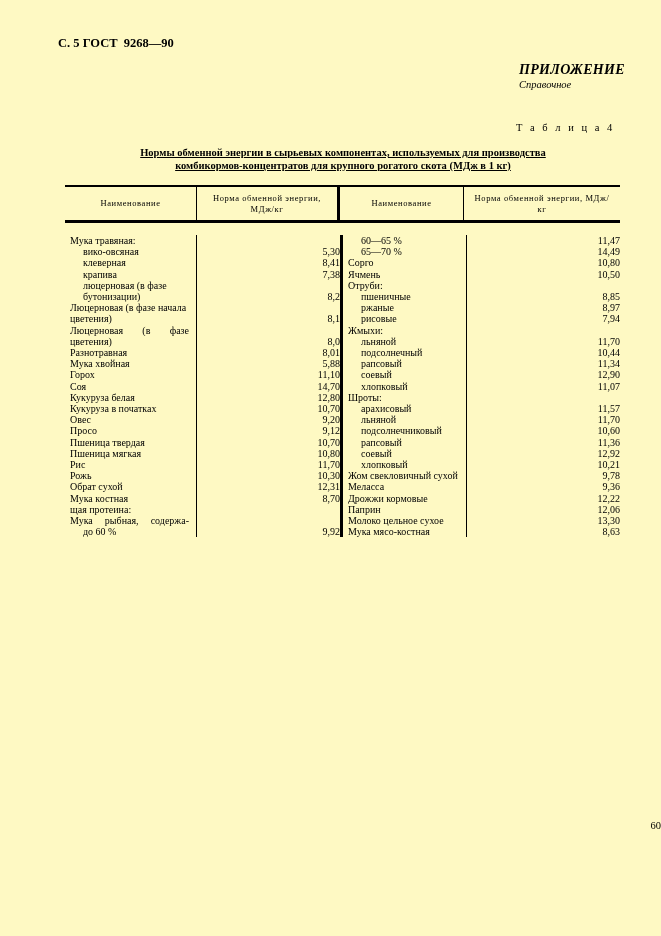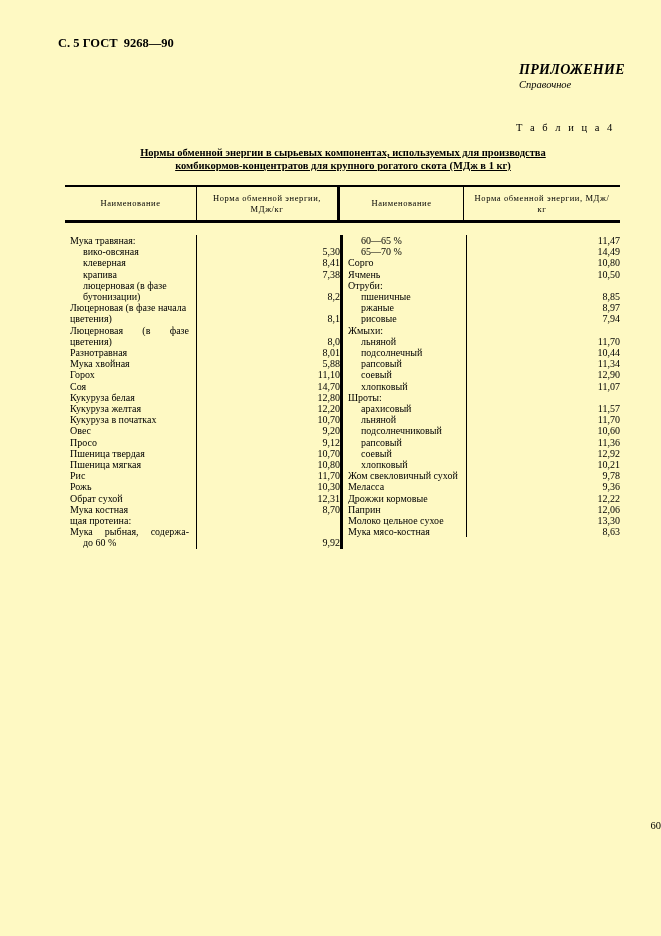--- a/index.html
+++ b/index.html
@@ -192,24 +192,20 @@
           </div>
           <div class="trow">
             <div class="tname">Соя</div>
             <div class="tval">14,70</div>
           </div>
           <div class="trow">
             <div class="tname">Кукуруза белая</div>
             <div class="tval">12,80</div>
           </div>
           <div class="trow">
-            <div class="tname">Кукуруза желтая</div>
-            <div class="tval">12,20</div>
-          </div>
-          <div class="trow">
             <div class="tname">Кукуруза в початках</div>
             <div class="tval">10,70</div>
           </div>
           <div class="trow">
             <div class="tname">Овес</div>
             <div class="tval">9,20</div>
           </div>
           <div class="trow">
             <div class="tname">Просо</div>
             <div class="tval">9,12</div>

